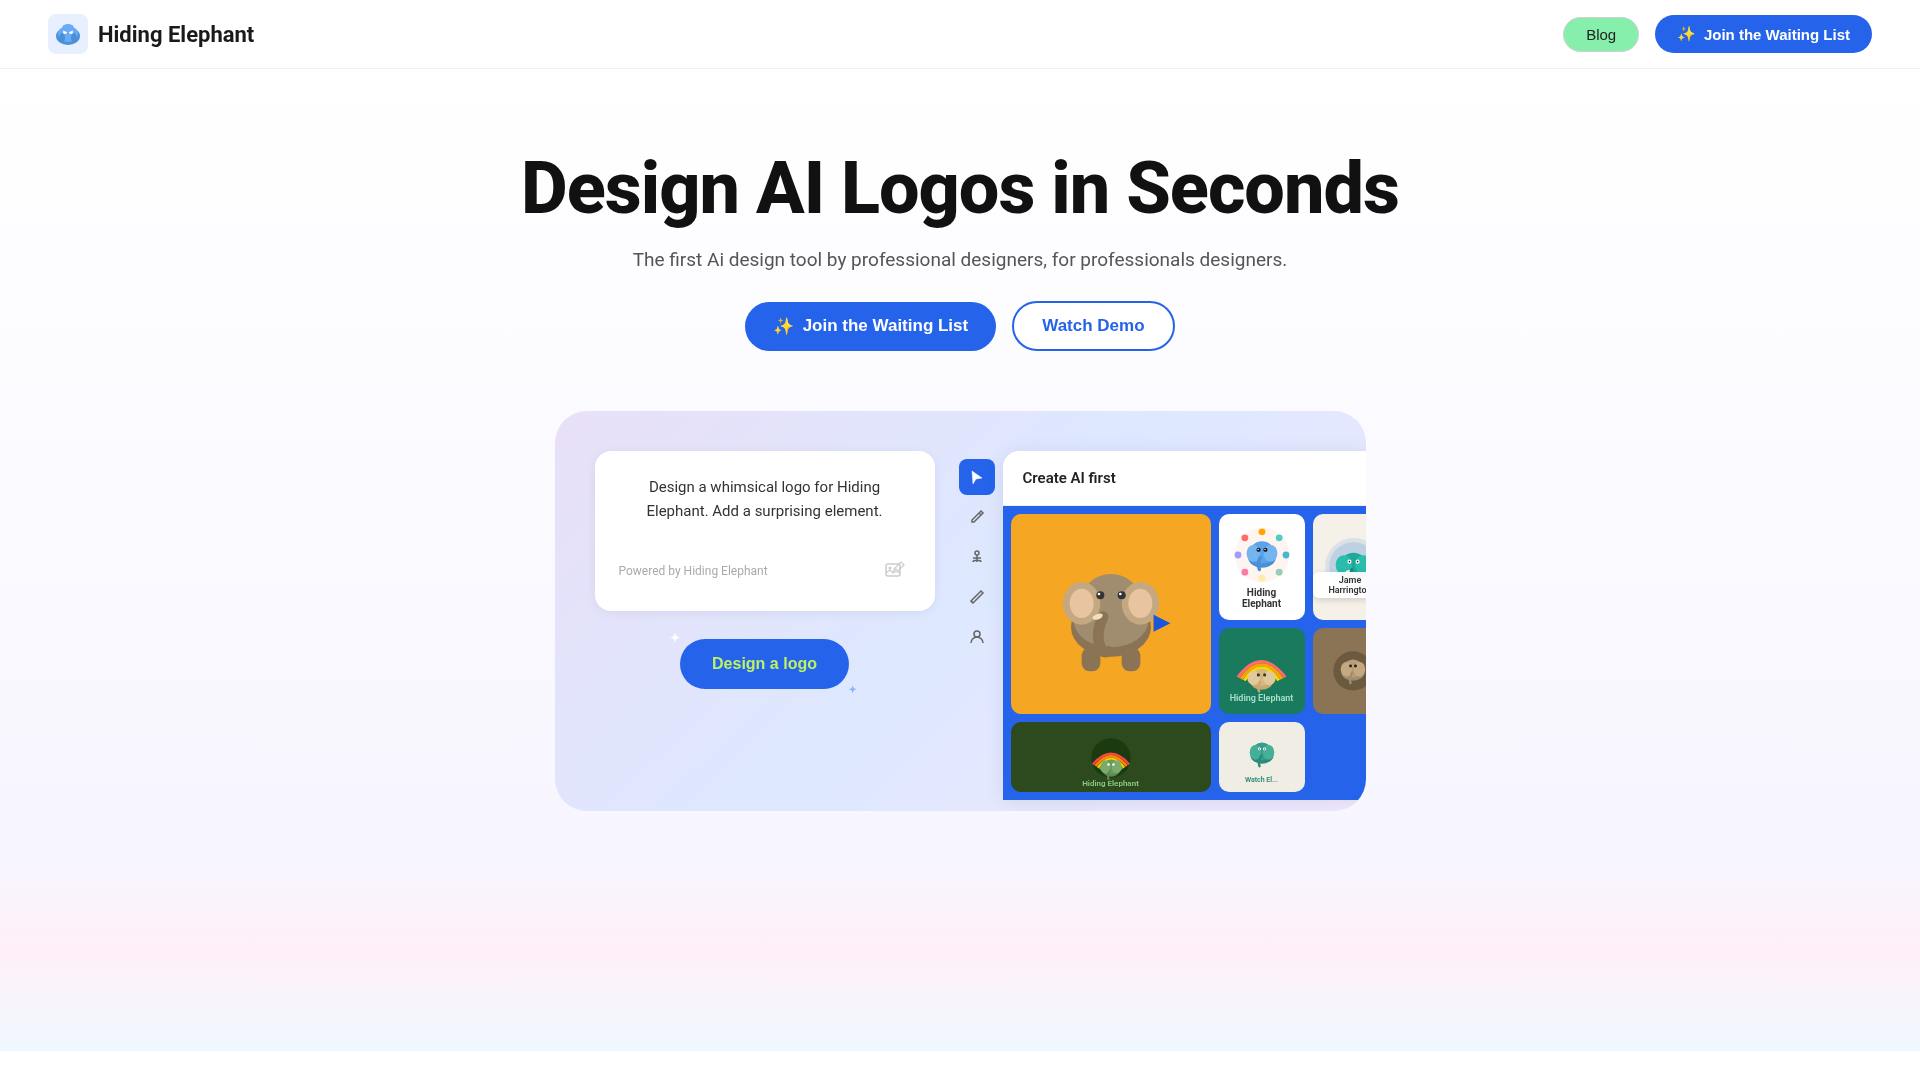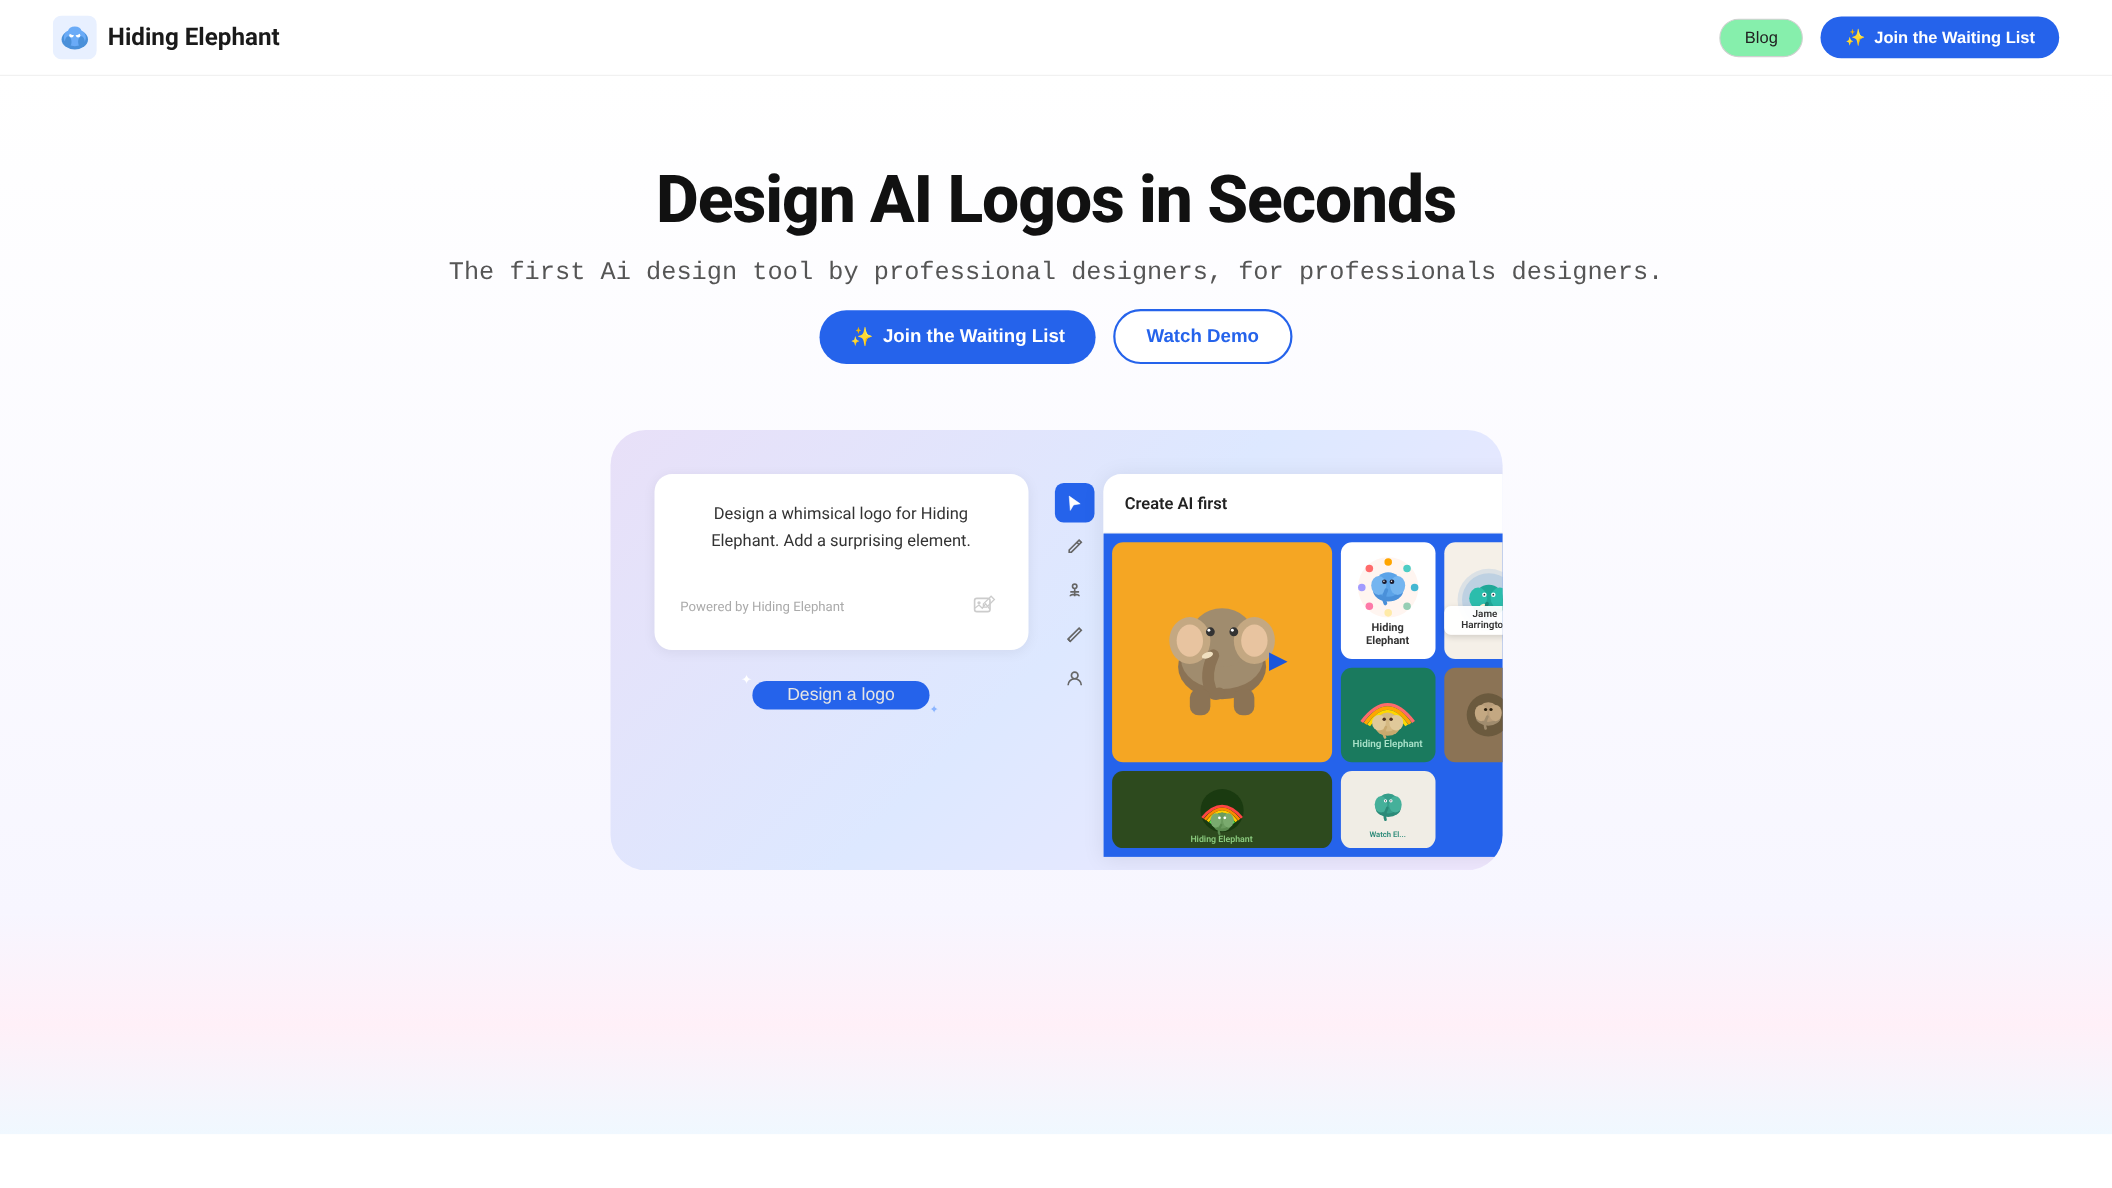--- a/index.html
+++ b/index.html
@@ -69,32 +69,31 @@
     
     .hero {
       display: flex;
       flex-direction: column;
       align-items: center;
       padding: 80px 40px 40px;
       text-align: center;
       background: linear-gradient(180deg, #fff 0%, #f7f6ff 100%);
     }
     .hero-title {
-      font-size: 60px;
+      font-size: 72px;
       font-weight: 800;
       color: #111;
       line-height: 1.1;
       margin-bottom: 20px;
       letter-spacing: -1px;
     }
     .hero-subtitle {
-      font-size: 23px;
+      font-size: 19px;
       color: #555;
-      margin-bottom: 20px;
-      font-family: Liberation Mono, monospace;
+      margin-bottom: 30px;
     }
     .hero-buttons {
       display: flex;
       gap: 16px;
       align-items: center;
       margin-bottom: 60px;
     }
     .btn-waiting-hero {
       display: flex;
       align-items: center;
@@ -175,27 +174,27 @@
       justify-content: center;
       color: #bbb;
       cursor: pointer;
     }
     .design-btn-wrapper {
       display: flex;
       justify-content: center;
       margin-top: 8px;
     }
     .btn-design-logo {
-      padding: 4px 32px;
+      padding: 16px 32px;
       border: none;
       border-radius: 28px;
       background: #2563eb;
-      color: #e5e5e5;
+      color: #bef264;
       font-size: 16px;
-      font-weight: 400;
+      font-weight: 700;
       cursor: pointer;
       position: relative;
     }
     .btn-design-logo::before {
       content: '✦';
       position: absolute;
       left: -10px;
       top: -8px;
       font-size: 12px;
       color: #fff;

